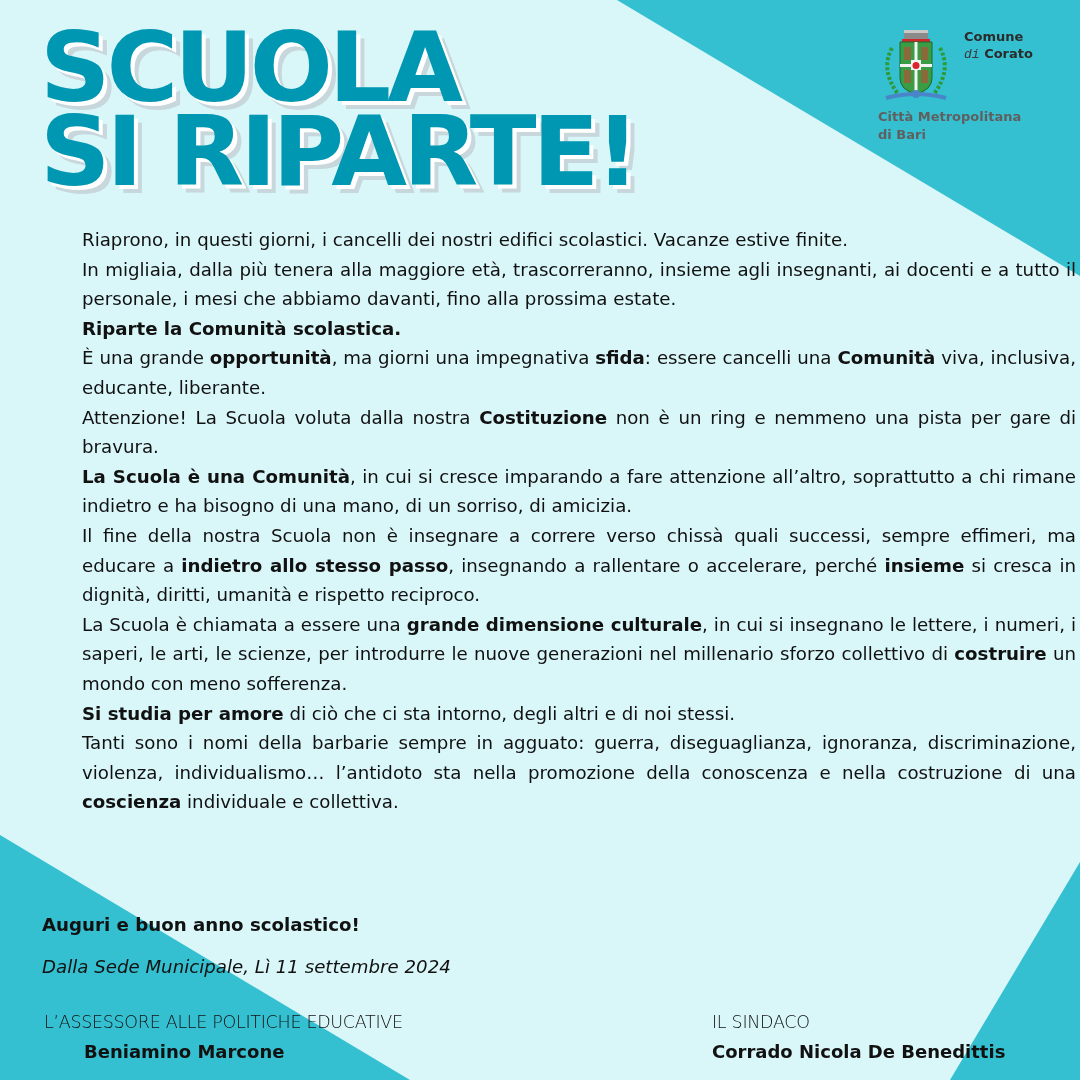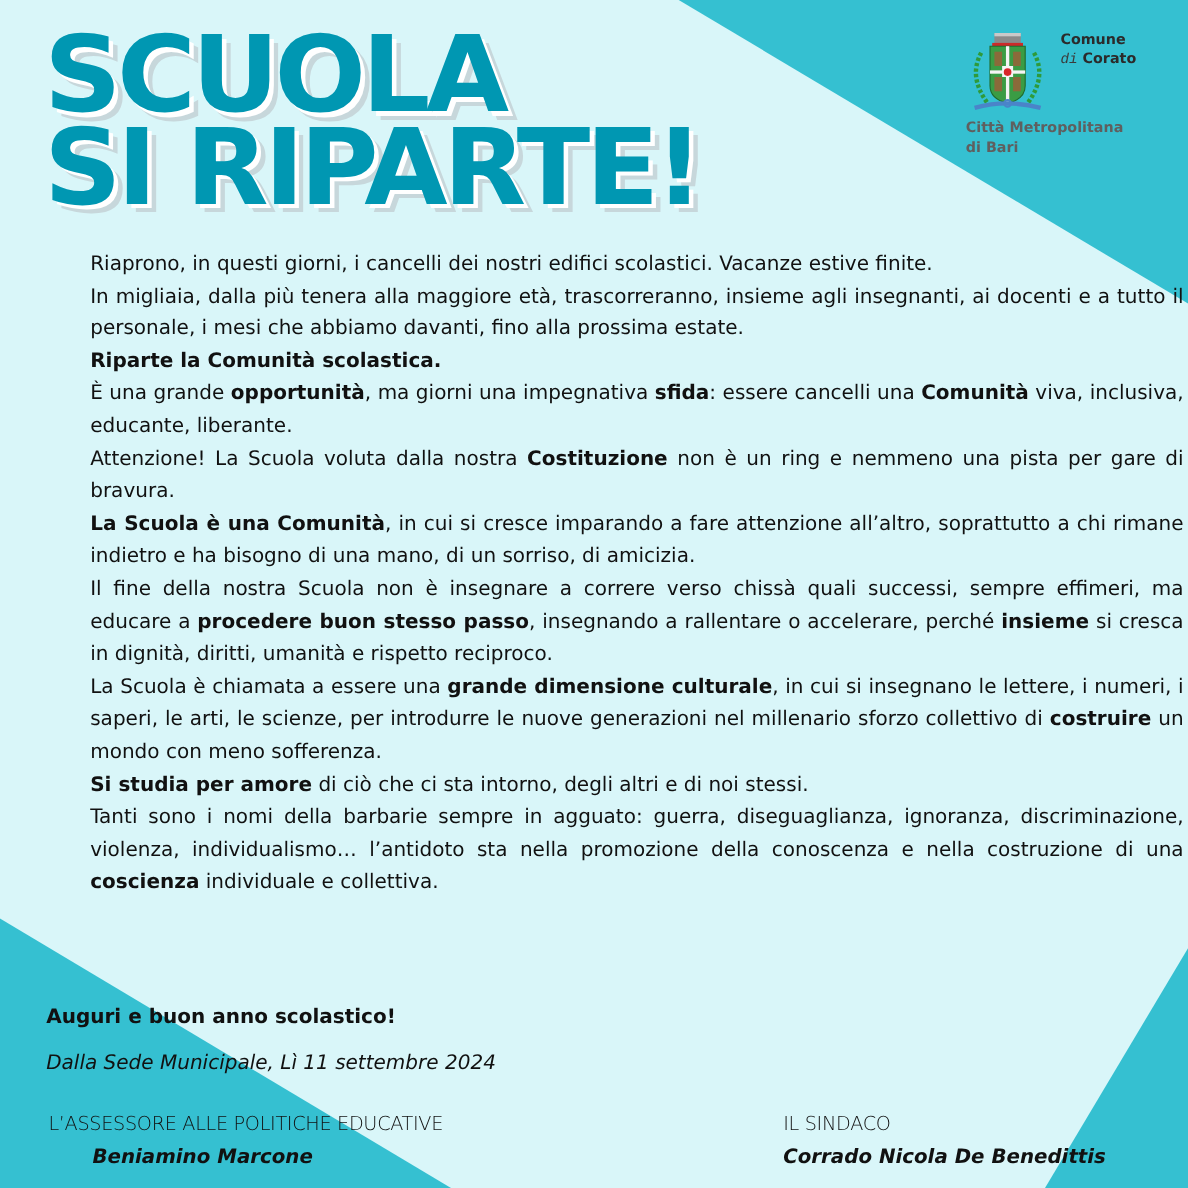--- a/index.html
+++ b/index.html
@@ -13,21 +13,21 @@
   .logo-text { margin-left: 10px; font-family: "DejaVu Sans", sans-serif; font-size: 13px; line-height: 17px; color: #2b2b2b; font-weight: bold; }
   .logo-text .di { font-family: Liberation Mono, monospace; font-style: italic; font-weight: normal; color: #3a3a3a; }
   .logo-sub { margin-top: 4px; font-family: "DejaVu Sans", sans-serif; font-size: 13px; line-height: 18px; color: #5f5f5f; font-weight: bold; }
   .body-text { position: absolute; left: 42px; top: 225px; width: 994px; font-family: "DejaVu Sans", sans-serif; font-size: 18.2px; line-height: 29.6px; color: #111; margin-left: 40px; }
   .para { margin: 0; text-align: justify; text-align-last: left; }
   .para b { font-weight: bold; }
   .greeting { position: absolute; left: 42px; top: 914px; margin: 0; font-weight: bold; font-size: 18.2px; color: #111; font-family: "DejaVu Sans", sans-serif; }
   .dateline { position: absolute; left: 42px; top: 956px; margin: 0; font-style: italic; font-size: 18.2px; color: #111; font-family: "DejaVu Sans", sans-serif; }
   .sig { position: absolute; top: 1008px; text-align: left; font-family: "DejaVu Sans", sans-serif; color: #111; }
   .sig .role { font-size: 17.5px; line-height: 28px; font-weight: 300; letter-spacing: -0.3px; }
-  .sig .name { font-size: 18px; line-height: 32px; font-weight: bold; font-style: italic; }
+  .sig .name { font-size: 18px; line-height: 32px; font-weight: bold; }
   .sig-left { left: 44px; width: 436px; }
   .sig-left .name { margin-left: 40px; }
   .sig-right { left: 712px; width: 338px; }
 </style>
 </head>
 <body>
 
 <svg class="bg-shape" viewBox="0 0 1080 1080" xmlns="http://www.w3.org/2000/svg">
   <polygon points="617,0 1080,0 1080,276" fill="#35c0d1"></polygon>
   <polygon points="0,835 0,1080 410,1080" fill="#35c0d1"></polygon>
@@ -76,21 +76,21 @@
   </div>
 </div>
 
 <div class="body-text" id="body-text">
     <p class="para"><span>Riaprono, in questi giorni, i cancelli dei nostri edifici scolastici. Vacanze estive finite.</span></p>
     <p class="para"><span>In migliaia, dalla più tenera alla maggiore età, trascorreranno, insieme agli insegnanti, ai docenti e a tutto il personale, i mesi che abbiamo davanti, fino alla prossima estate.</span></p>
     <p class="para"><b>Riparte la Comunità scolastica.</b></p>
     <p class="para"><span>È una grande </span><b>opportunità</b><span>, ma giorni una impegnativa </span><b>sfida</b><span>: essere cancelli una </span><b>Comunità</b><span> viva, inclusiva, educante, liberante.</span></p>
     <p class="para"><span>Attenzione! La Scuola voluta dalla nostra </span><b>Costituzione</b><span> non è un ring e nemmeno una pista per gare di bravura.</span></p>
     <p class="para"><b>La Scuola è una Comunità</b><span>, in cui si cresce imparando a fare attenzione all’altro, soprattutto a chi rimane indietro e ha bisogno di una mano, di un sorriso, di amicizia.</span></p>
-    <p class="para"><span>Il fine della nostra Scuola non è insegnare a correre verso chissà quali successi, sempre effimeri, ma educare a </span><b>procedere buon stesso passo</b><span>, insegnando a rallentare o accelerare, perché </span><b>insieme</b><span> si cresca in dignità, diritti, umanità e rispetto reciproco.</span></p>
+    <p class="para"><span>Il fine della nostra Scuola non è insegnare a correre verso chissà quali successi, sempre effimeri, ma educare a </span><b>indietro allo stesso passo</b><span>, insegnando a rallentare o accelerare, perché </span><b>insieme</b><span> si cresca in dignità, diritti, umanità e rispetto reciproco.</span></p>
     <p class="para"><span>La Scuola è chiamata a essere una </span><b>grande dimensione culturale</b><span>, in cui si insegnano le lettere, i numeri, i saperi, le arti, le scienze, per introdurre le nuove generazioni nel millenario sforzo collettivo di </span><b>costruire</b><span> un mondo con meno sofferenza.</span></p>
     <p class="para"><b>Si studia per amore</b><span> di ciò che ci sta intorno, degli altri e di noi stessi.</span></p>
     <p class="para"><span>Tanti sono i nomi della barbarie sempre in agguato: guerra, diseguaglianza, ignoranza, discriminazione, violenza, individualismo… l’antidoto sta nella promozione  della conoscenza e nella costruzione di una </span><b>coscienza</b><span> individuale e collettiva.</span></p>
   </div>
 
 <p class="greeting">Auguri e buon anno scolastico!</p>
 <p class="dateline">Dalla Sede Municipale, Lì 11 settembre 2024</p>
 
 <div class="sig sig-left">
   <div class="role">L’ASSESSORE ALLE POLITICHE EDUCATIVE</div>

